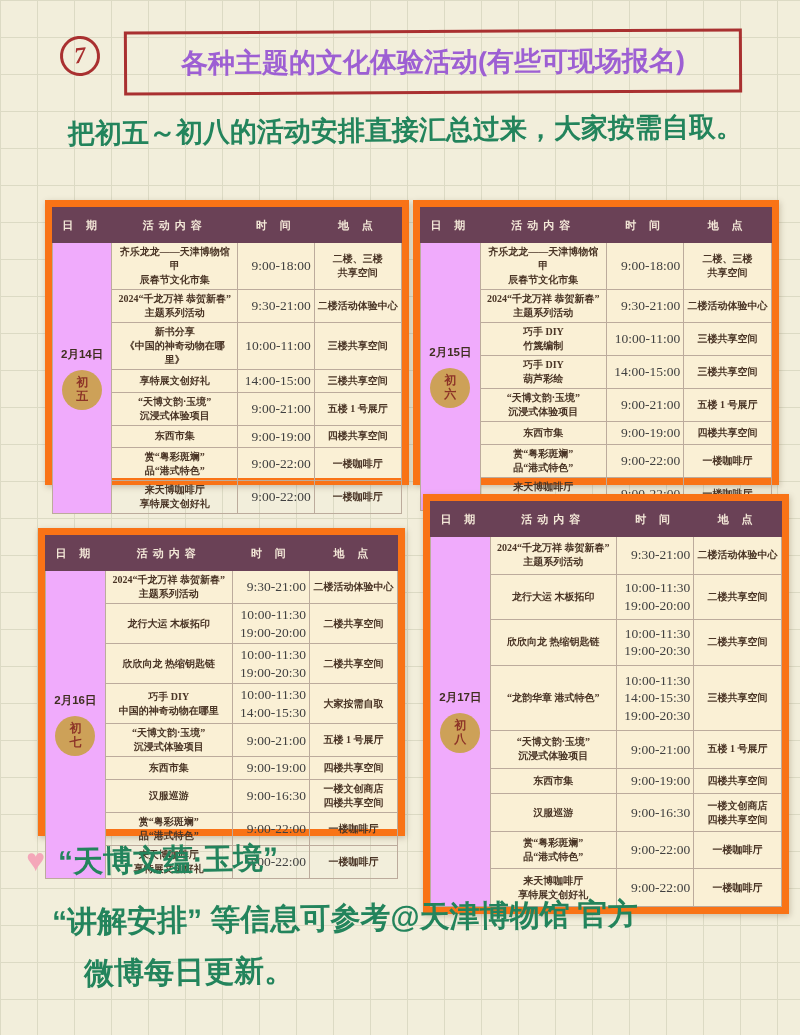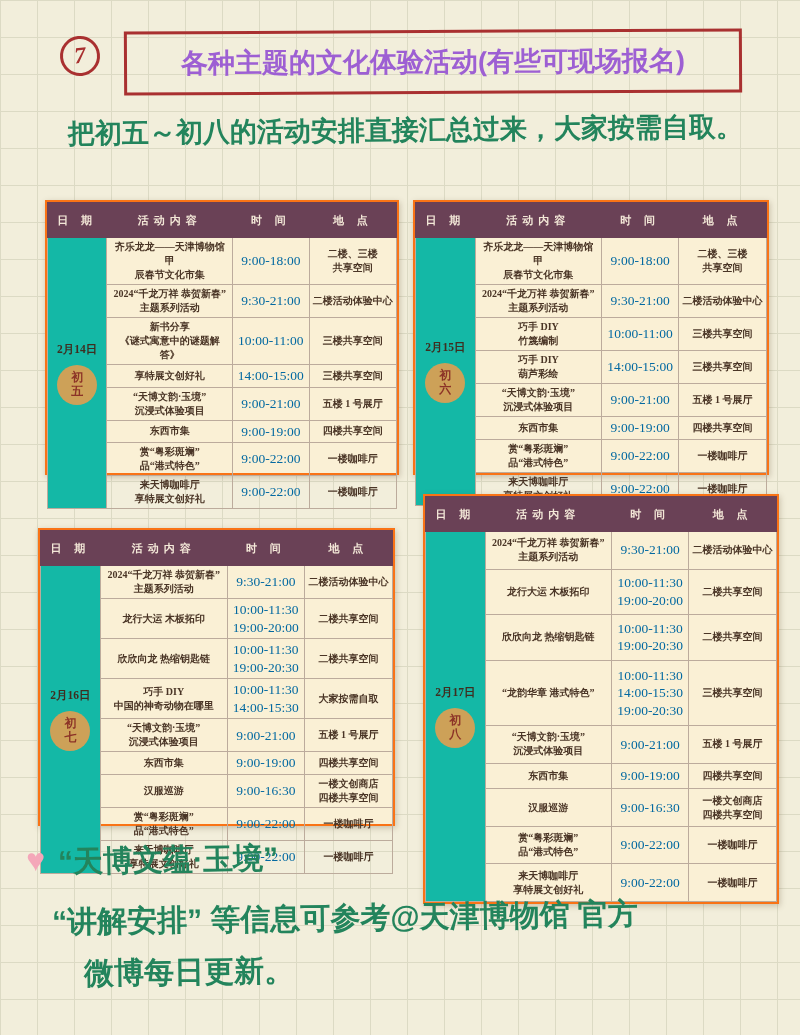--- a/index.html
+++ b/index.html
@@ -27,43 +27,43 @@
     color:#9d5fd3;font-size:27px;font-weight:bold;
     transform:rotate(-0.3deg);white-space:nowrap;
   }
   .subtitle{
     position:absolute;left:68px;top:112px;width:710px;
     color:#23845c;font-size:27px;font-weight:bold;
     transform:rotate(-0.6deg);white-space:nowrap;
   }
   
   .sched{
-    position:absolute;background:#faf0d5;border:2px solid #f97316;
+    position:absolute;background:#faf0d5;border:7px solid #f97316;
     box-shadow:1px 2px 6px rgba(90,70,40,.28);
   }
   .sched table{width:100%;height:100%;border-collapse:collapse;table-layout:fixed;}
   .sched th{
     background:#6a4156;color:#f3e7d7;font-size:11px;font-weight:bold;
     letter-spacing:5px;border:1px solid #6a4156;height:26px;
     font-family:"Liberation Serif",serif;padding:4px 0;
   }
   .sched td{
     border:1px solid #bcab9c;text-align:center;vertical-align:middle;padding:2px 3px;
   }
   .sched td.activity,.sched td.loc{
     font-size:10px;color:#4a3526;font-weight:600;line-height:1.4;
     white-space:pre-line;font-family:"Liberation Serif",serif;
   }
   .sched td.time{
-    font-size:13.5px;color:#0369a1;font-family:"Liberation Serif",serif;
-    white-space:pre-line;line-height:1.3;
+    font-size:13.5px;color:#404040;font-family:"Liberation Serif",serif;
+    white-space:pre-line;line-height:1.3;text-align:right;
   }
   .sched td.datecell{
-    background:#14b8a6;font-size:11.5px;font-weight:bold;color:#3f2e20;
-    font-family:Liberation Serif, serif;
+    background:#f0abfc;font-size:11.5px;font-weight:bold;color:#3f2e20;
+    font-family:Liberation Sans, sans-serif;
   }
   .lunar-badge{
     width:40px;height:40px;border-radius:50%;background:#cda158;
     color:#8c3327;display:flex;flex-direction:column;align-items:center;justify-content:center;
     font-size:12px;line-height:1.15;margin:8px auto 0;font-weight:bold;
     white-space:pre-line;
   }
   #table-0{left:45px;top:200px;width:350px;height:271px;}
   #table-1{left:413px;top:200px;width:352px;height:271px;}
   #table-2{left:38px;top:528px;width:353px;height:294px;}
@@ -118,21 +118,21 @@
 共享空间</td>
         </tr>
         <tr>
           <td class="activity">2024“千龙万祥 恭贺新春”
 主题系列活动</td>
           <td class="time">9:30-21:00</td>
           <td class="loc">二楼活动体验中心</td>
         </tr>
         <tr>
           <td class="activity">新书分享
-《谜式寓意中的谜题解答》</td>
+《中国的神奇动物在哪里》</td>
           <td class="time">10:00-11:00</td>
           <td class="loc">三楼共享空间</td>
         </tr>
         <tr>
           <td class="activity">享特展文创好礼</td>
           <td class="time">14:00-15:00</td>
           <td class="loc">三楼共享空间</td>
         </tr>
         <tr>
           <td class="activity">“天博文韵·玉境”

